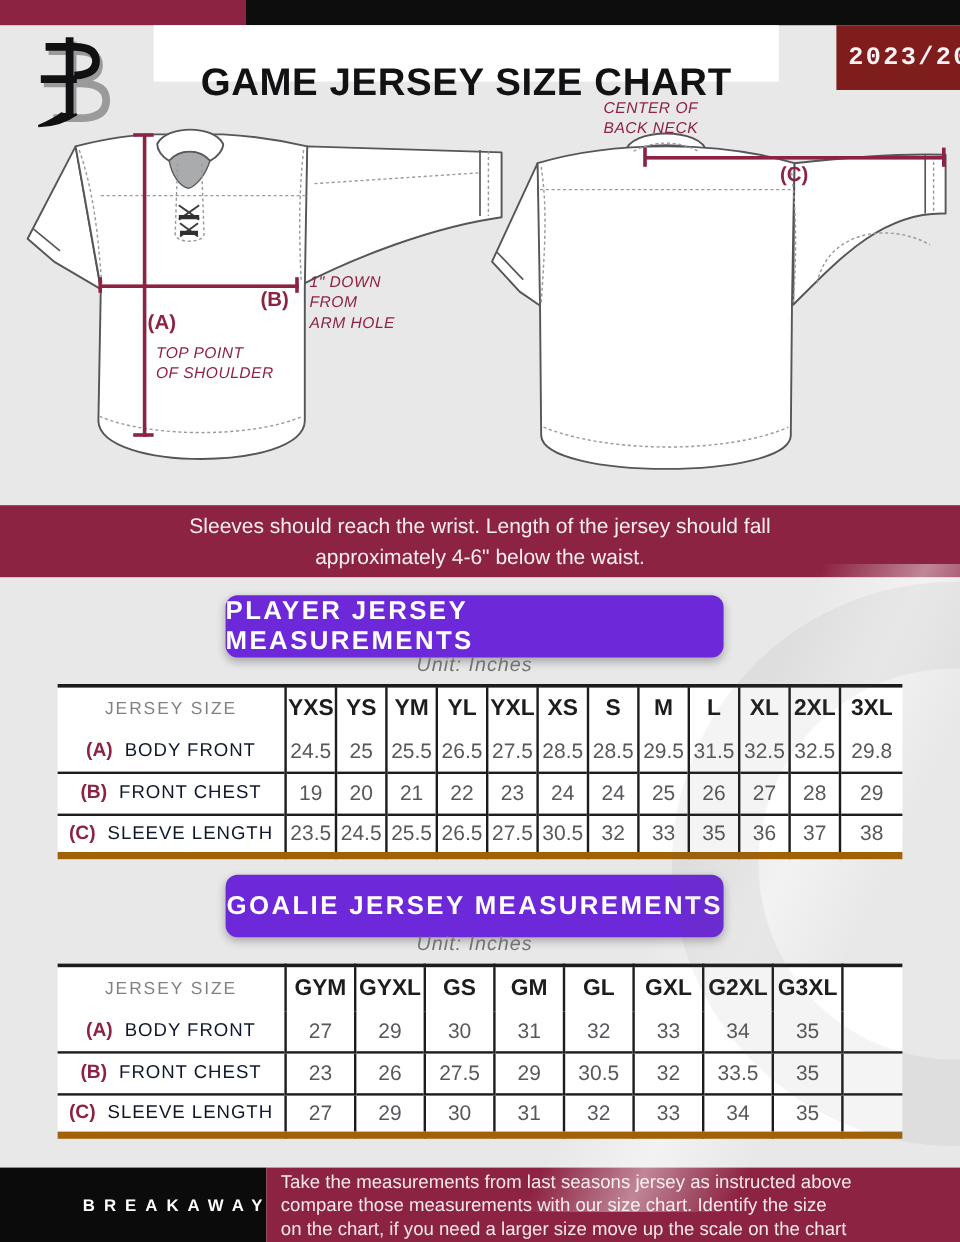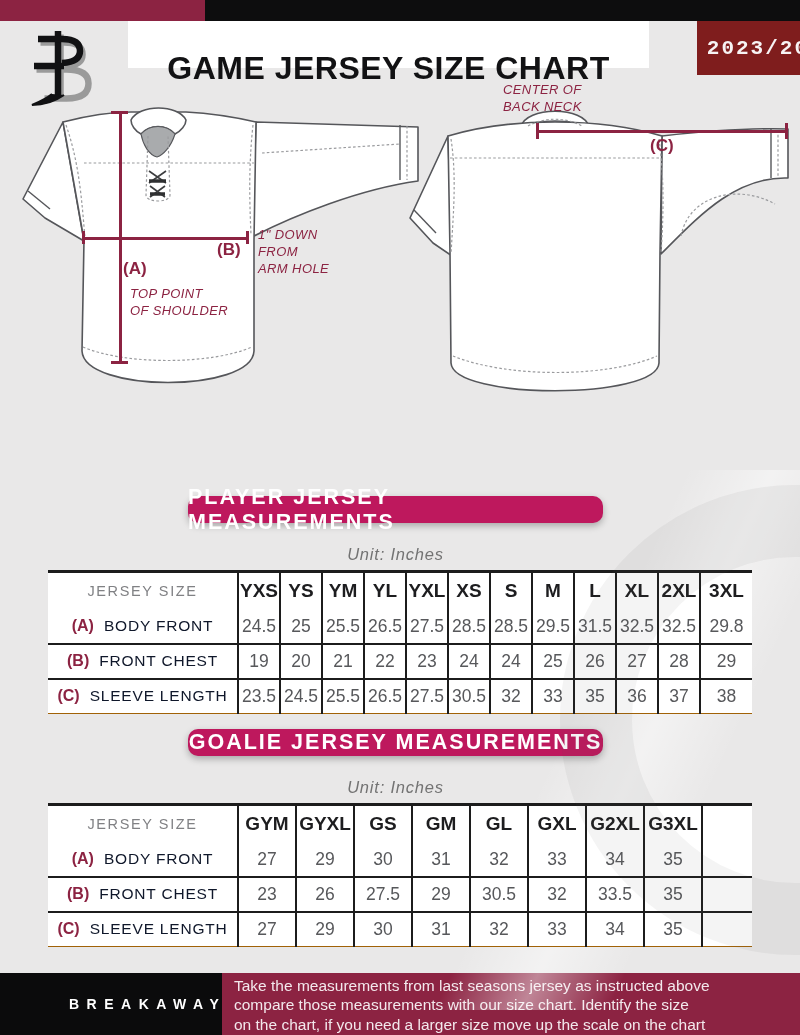--- a/index.html
+++ b/index.html
@@ -32,30 +32,30 @@
   .mkey{color:#8c2342;font-weight:700;font-size:17px;}
   .mnote{color:#8c2342;font-style:italic;font-size:13px;line-height:17px;
          letter-spacing:.4px;white-space:pre-line;}
 
   
   .banner{left:0;top:421px;width:800px;height:60px;background:#8c2342;color:#f6eef1;
           display:flex;flex-direction:column;align-items:center;justify-content:center;
           font-size:17.5px;line-height:26px;}
 
   
-  .pill{left:188px;width:415px;height:27px;background:#be185d;border-radius:10px;
+  .pill{left:188px;width:415px;height:52px;background:#6d28d9;border-radius:10px;
         display:flex;align-items:center;justify-content:center;
         box-shadow:0 3px 7px rgba(0,0,0,.28);}
   .pill span{color:#ffffff;font-weight:700;font-size:21.5px;letter-spacing:2px;}
   .unit{left:188px;width:415px;text-align:center;font-style:italic;font-size:16.5px;
         letter-spacing:.8px;color:#737373;}
 
   
   table.size-table{border-collapse:collapse;table-layout:fixed;width:704px;
-                   background:#ffffff;border-top:3px solid #1c1c1c;border-bottom:1px solid #a16207;}
+                   background:#ffffff;border-top:3px solid #1c1c1c;border-bottom:6px solid #a16207;}
   table.size-table tr{border-bottom:2px solid #1c1c1c;}
   table.size-table tr:last-child{border-bottom:none;}
   table.size-table th,table.size-table td{padding:0;text-align:center;vertical-align:middle;}
   table.size-table thead tr{height:38px;}
   table.size-table tbody tr{height:34.5px;}
   th.corner{font-weight:400;font-size:14.5px;letter-spacing:1.6px;color:#808184;}
   th.size{font-weight:700;font-size:19px;color:#1d1d1f;border-left:2px solid #1c1c1c;}
   td.val{font-size:17.5px;color:#57585b;border-left:2px solid #1c1c1c;}
   td.rowlabel{text-align:left;padding-left:50px;}
   td.rowlabel .key{color:#8c2342;font-weight:700;font-size:16px;margin-right:10px;}
@@ -157,20 +157,24 @@
   <div class="abs mnote z2" style="left:130px;top:285px">TOP POINT
 OF SHOULDER</div>
   <div class="abs mkey z2" style="left:217px;top:240px">(B)</div>
   <div class="abs mnote z2" style="left:258px;top:226px">1" DOWN
 FROM
 ARM HOLE</div>
   <div class="abs mnote z2" style="left:503px;top:81px">CENTER OF
 BACK NECK</div>
   <div class="abs mkey z2" style="left:650px;top:136px">(C)</div>
 
+  <div class="abs banner">
+    <div>Sleeves should reach the wrist. Length of the jersey should fall</div>
+    <div>approximately 4-6" below the waist.</div>
+  </div>
 
   <div class="abs sweep"></div>
 
   <div class="abs pill z2" style="top:496px">
     <span>PLAYER JERSEY MEASUREMENTS</span>
   </div>
   <div class="abs unit z2" style="top:545px">Unit: Inches</div>
   <table id="player-table" class="abs size-table z2" style="left:48px;top:570px">
       <colgroup>
         <col style="width: 190px;">

